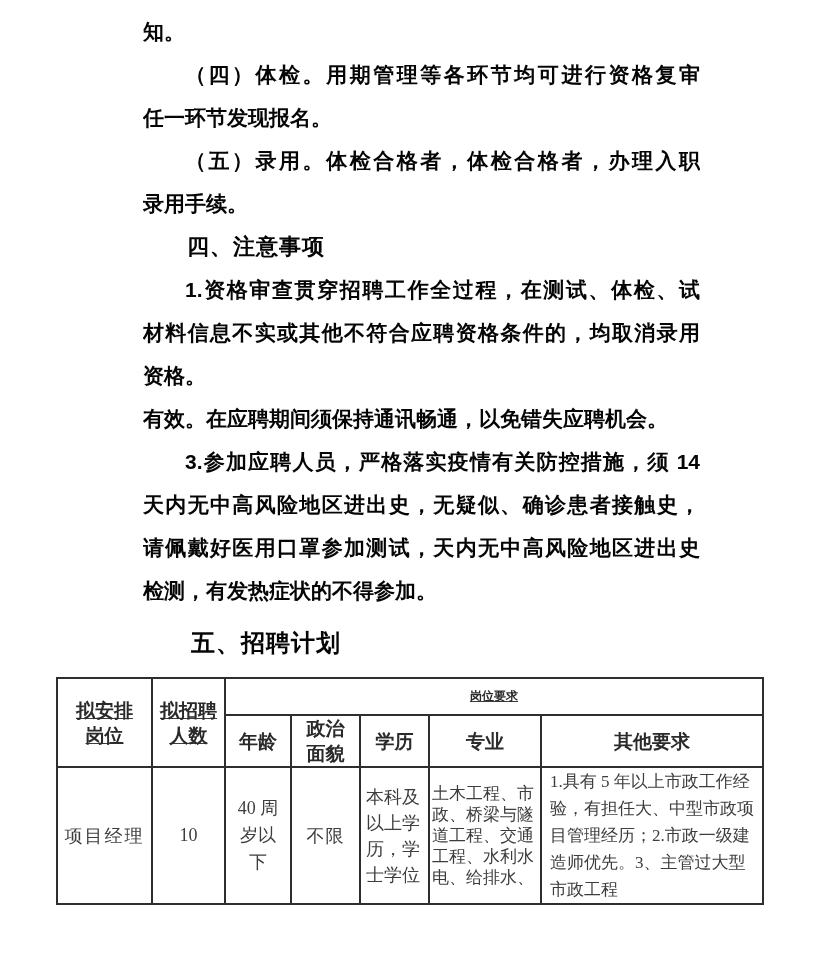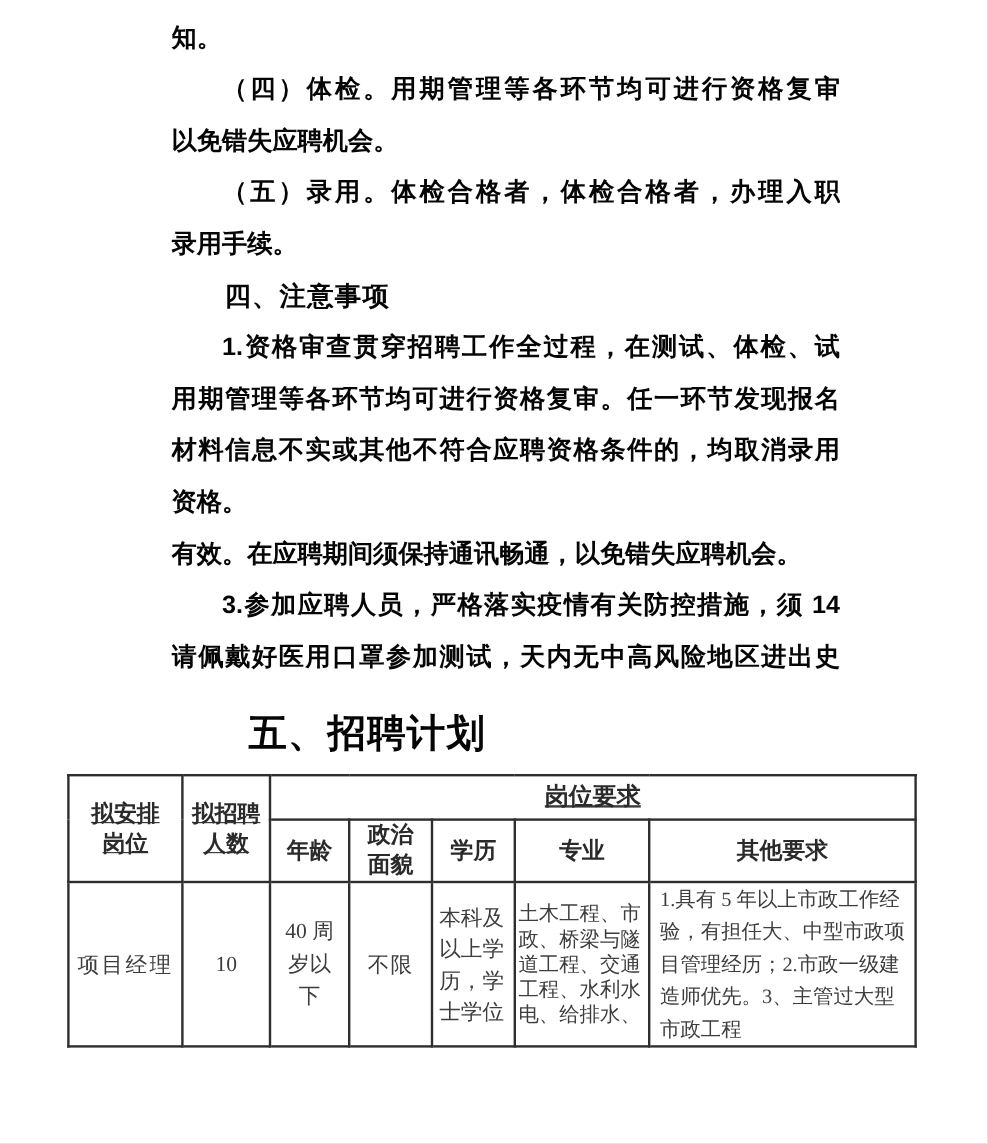--- a/index.html
+++ b/index.html
@@ -31,23 +31,23 @@
   .line.full {
     text-align: justify;
     text-align-last: justify;
     text-justify: inter-character;
   }
   .line.heading {
     font-size: 22px;
     letter-spacing: 1px;
   }
   .line.heading2 {
-    font-size: 32px;
+    font-size: 24px;
     letter-spacing: 1px;
-    margin-top: 20px;
+    margin-top: 9px;
     height: 44px;
     line-height: 44px;
   }
   
   table.plan-table {
     table-layout: fixed;
     border-collapse: collapse;
     width: 706px;
     margin: 12px 0 0 56px;
     font-family: "Liberation Serif", "DejaVu Serif", serif;
@@ -60,21 +60,21 @@
   .plan-table th {
     font-size: 19px;
     font-weight: 700;
     color: #2a2a2a;
     text-align: center;
     vertical-align: middle;
     white-space: pre-line;
     line-height: 25px;
     padding: 0;
   }
-  .plan-table th.band { font-size: 20px; }
+  .plan-table th.band { font-size: 12px; }
   .plan-table td {
     font-size: 18px;
     vertical-align: middle;
     padding: 0 5px;
   }
   .plan-table td.center { text-align: center; }
   tr.hrow-a { height: 37px; text-decoration: underline; }
   tr.hrow-b { height: 41px; font-family: Liberation Serif, serif; }
   tr.drow   { height: 107px; }
   td.c1 { letter-spacing: 2px; }
@@ -85,31 +85,32 @@
   td.c7 { padding: 0 8px; font-size: 17px; line-height: 27px; text-align: left; }
 </style>
 </head>
 <body>
 
 <div class="page">
 
   <div class="doc-body">
       <div class="line body">知。</div>
       <div class="line body full indent">（四）体检。用期管理等各环节均可进行资格复审</div>
-      <div class="line body">以免错失应聘机会。</div>
+      <div class="line body">任一环节发现报名。</div>
       <div class="line body full indent">（五）录用。体检合格者，体检合格者，办理入职</div>
       <div class="line body">录用手续。</div>
       <div class="line heading indent">四、注意事项</div>
       <div class="line body full indent">1.资格审查贯穿招聘工作全过程，在测试、体检、试</div>
-      <div class="line body full">用期管理等各环节均可进行资格复审。任一环节发现报名</div>
       <div class="line body full">材料信息不实或其他不符合应聘资格条件的，均取消录用</div>
       <div class="line body">资格。</div>
       <div class="line body">有效。在应聘期间须保持通讯畅通，以免错失应聘机会。</div>
       <div class="line body full indent">3.参加应聘人员，严格落实疫情有关防控措施，须 14</div>
+      <div class="line body full">天内无中高风险地区进出史，无疑似、确诊患者接触史，</div>
       <div class="line body full">请佩戴好医用口罩参加测试，天内无中高风险地区进出史</div>
+      <div class="line body">检测，有发热症状的不得参加。</div>
       <div class="line heading2 indent">五、招聘计划</div>
     </div>
 
   <table class="plan-table">
     <colgroup>
       <col style="width:95px">
         <col style="width:73px">
         <col style="width:66px">
       <col style="width:69px">
         <col style="width:69px">

